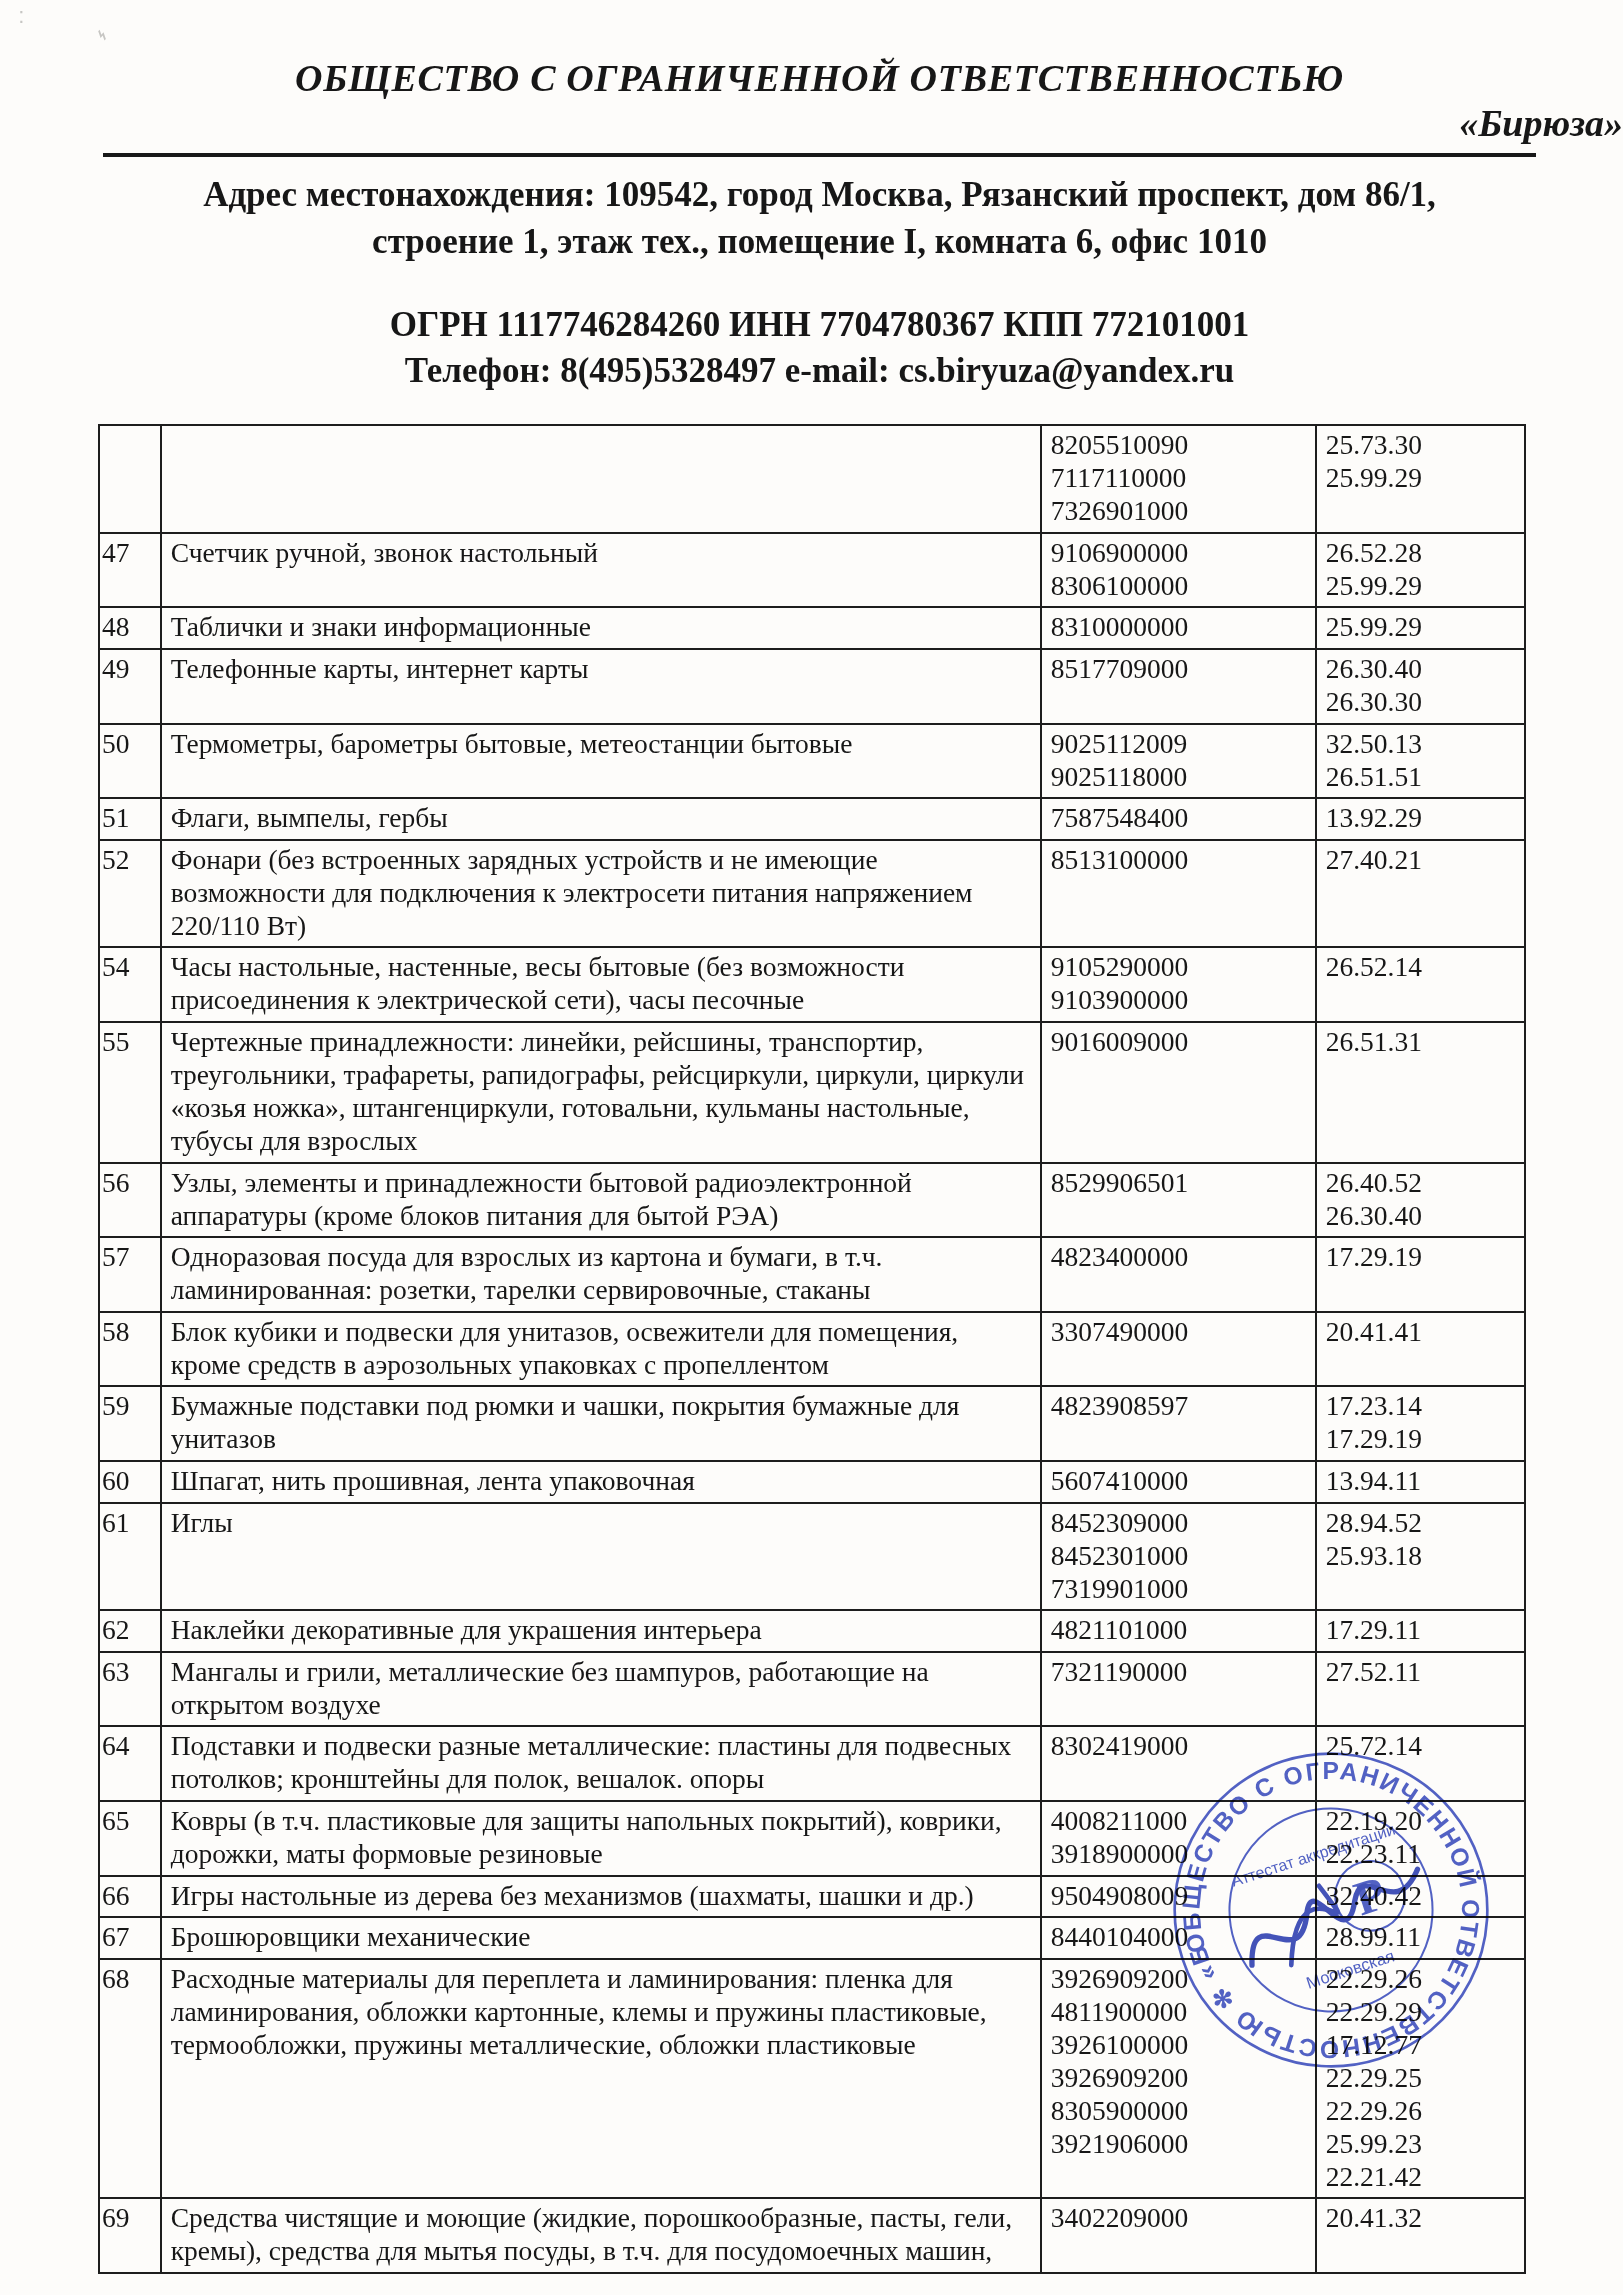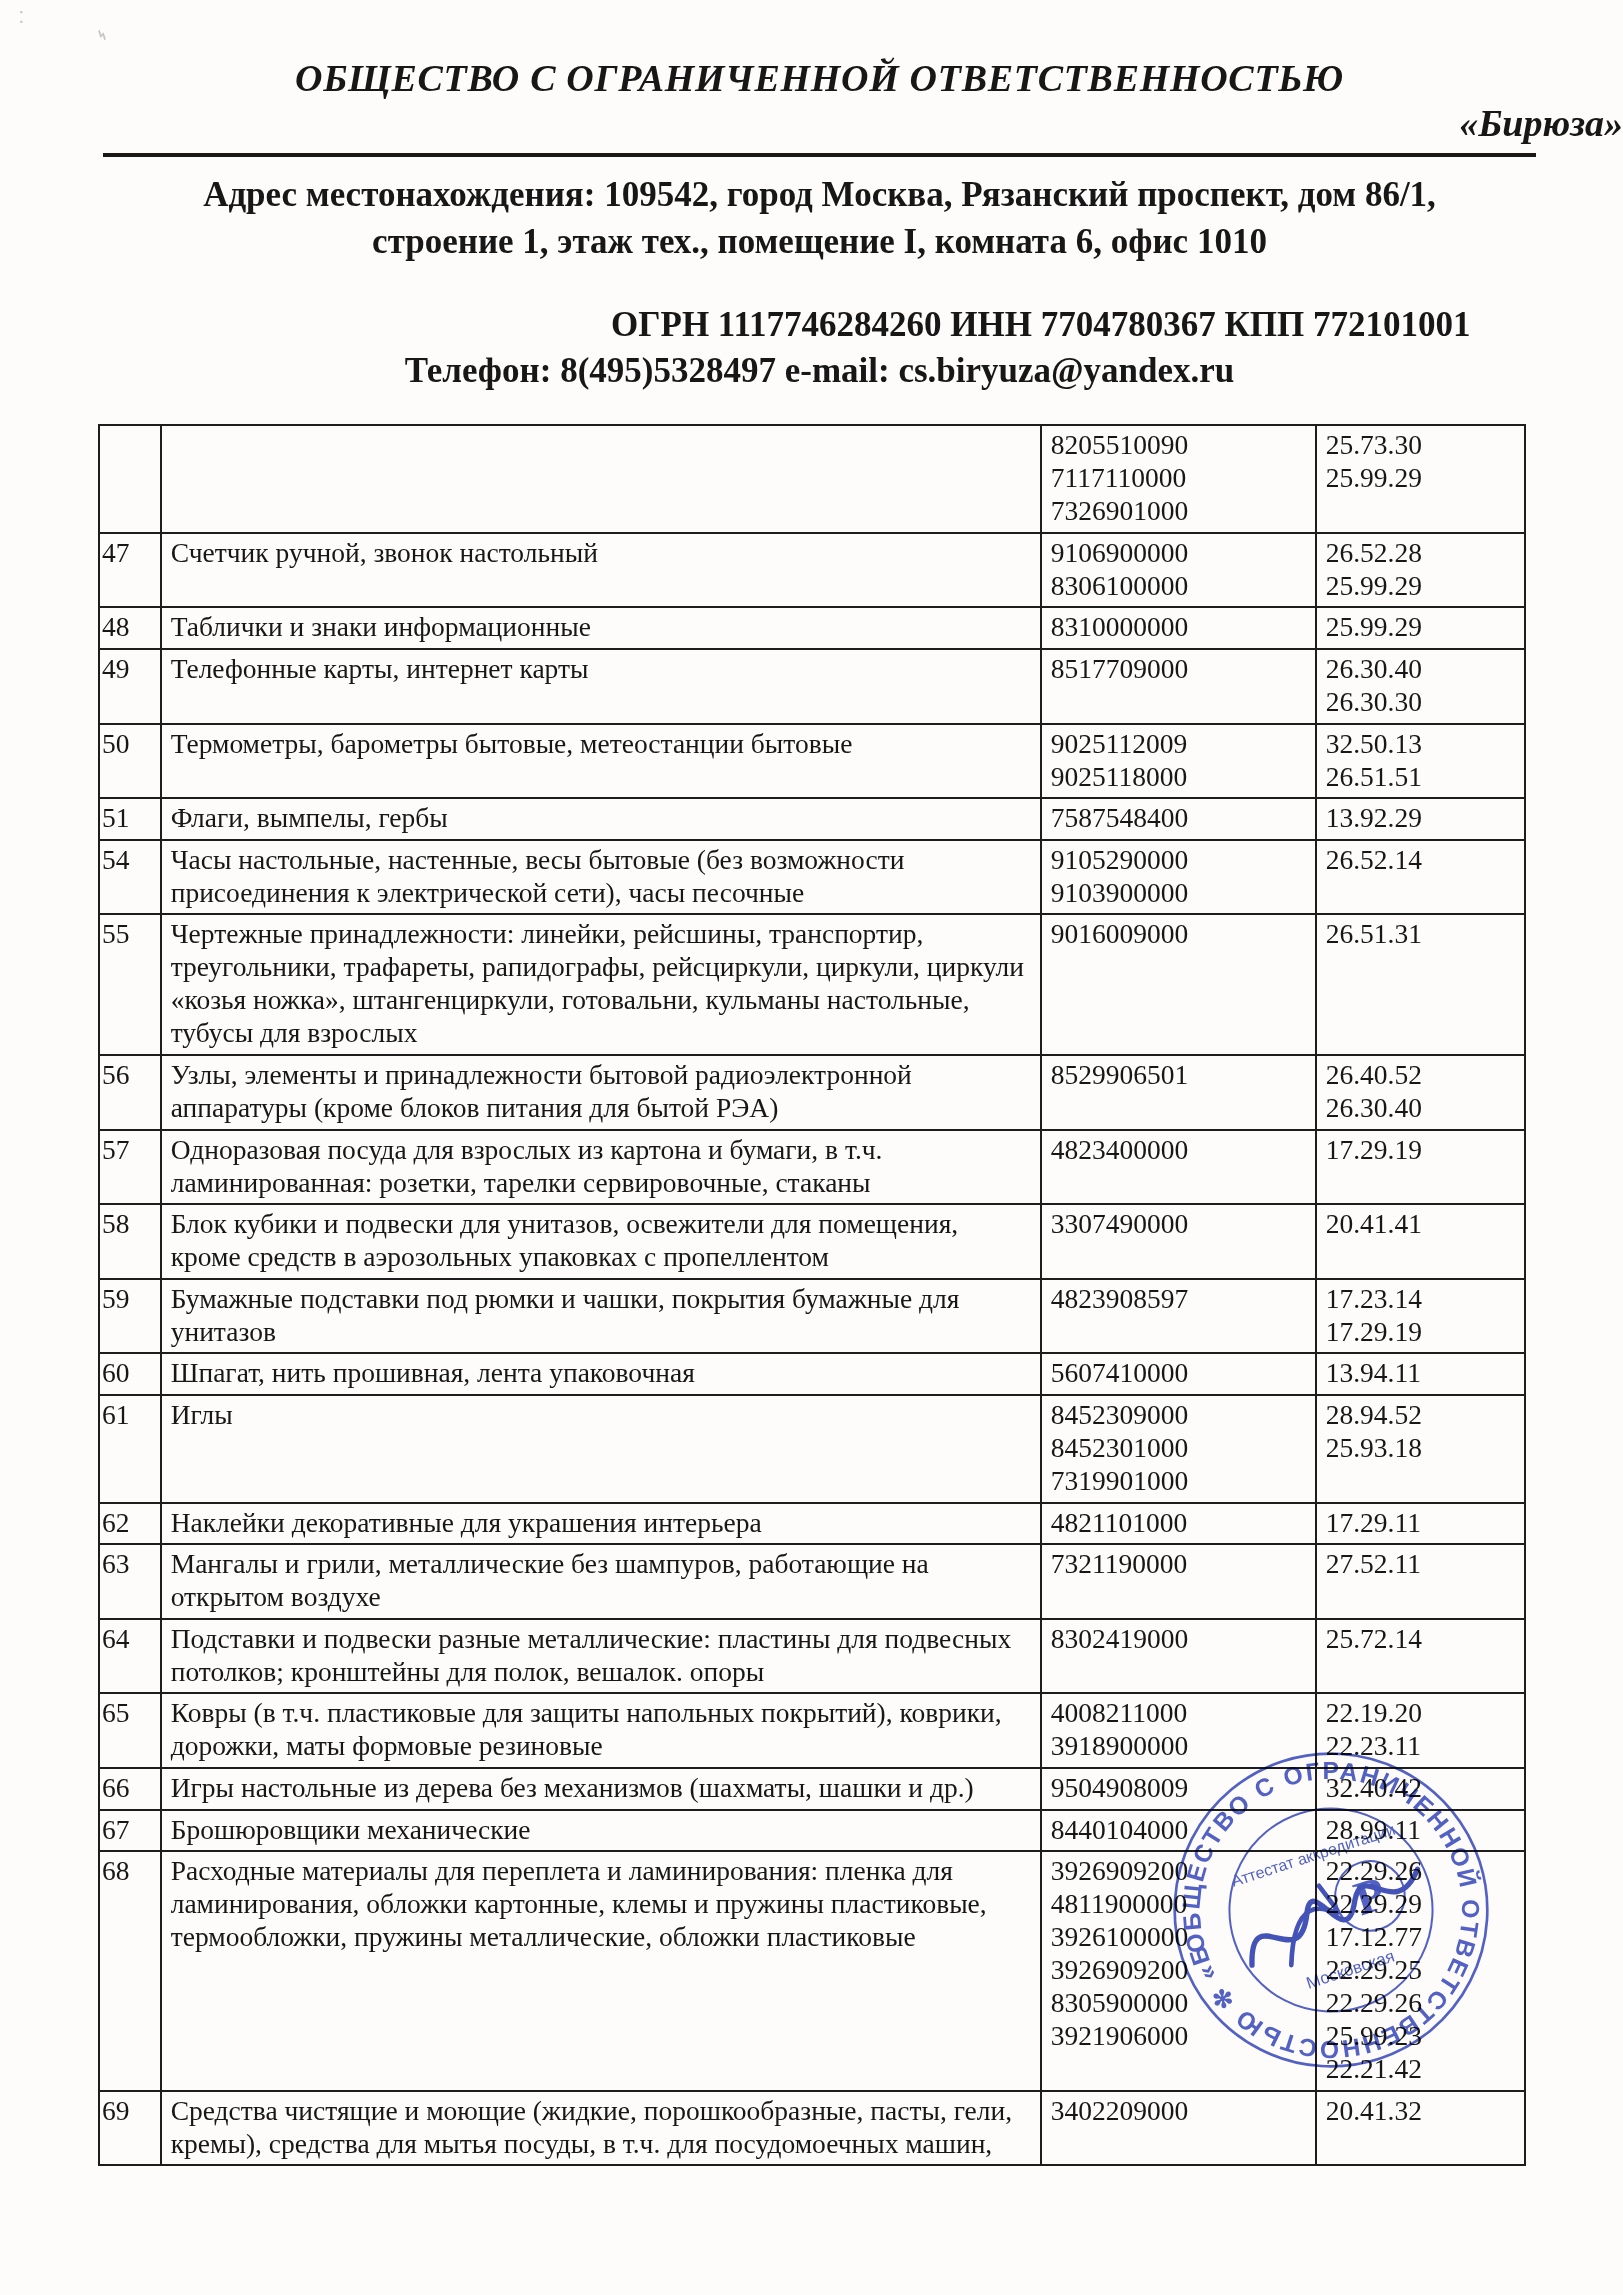--- a/index.html
+++ b/index.html
@@ -24,21 +24,21 @@
   }
   .org-name {
     font-size:38px; font-weight:bold; font-style:italic; margin-top:1px;text-align:right;
   }
   .header-rule {
     width:1433px; height:3.9px; background:#181818; margin:7.9px auto 15.7px;
   }
   .addr {
     font-size:35px; line-height:1.32; max-width:1302px; margin:0 auto;font-weight:bold;
   }
-  .reg-line { margin-top:37px;text-align:right; }
+  .reg-line { margin-top:37px; }
   .codes-table {
     margin:30px auto 0;
     border-collapse:collapse; table-layout:fixed;
     width:1426px;
     font-size:27.5px; line-height:33px;
   }
   .codes-table td {
     border:2px solid #1d1d1d;
     vertical-align:top;
     padding:2px 9.2px 4.6px 9.2px;
@@ -113,20 +113,26 @@
           <td class="col-codes">9025112009
 9025118000</td>
           <td class="col-codes">32.50.13
 26.51.51</td>
         </tr>
         <tr>
           <td class="col-num">51</td>
           <td class="col-desc">Флаги, вымпелы, гербы</td>
           <td class="col-codes">7587548400</td>
           <td class="col-codes">13.92.29</td>
+        </tr>
+        <tr>
+          <td class="col-num">52</td>
+          <td class="col-desc">Фонари (без встроенных зарядных устройств и не имеющие возможности для подключения к электросети питания напряжением 220/110 Вт)</td>
+          <td class="col-codes">8513100000</td>
+          <td class="col-codes">27.40.21</td>
         </tr>
         <tr>
           <td class="col-num">54</td>
           <td class="col-desc">Часы настольные, настенные, весы бытовые (без возможности присоединения к электрической сети), часы песочные</td>
           <td class="col-codes">9105290000
 9103900000</td>
           <td class="col-codes">26.52.14</td>
         </tr>
         <tr>
           <td class="col-num">55</td>

